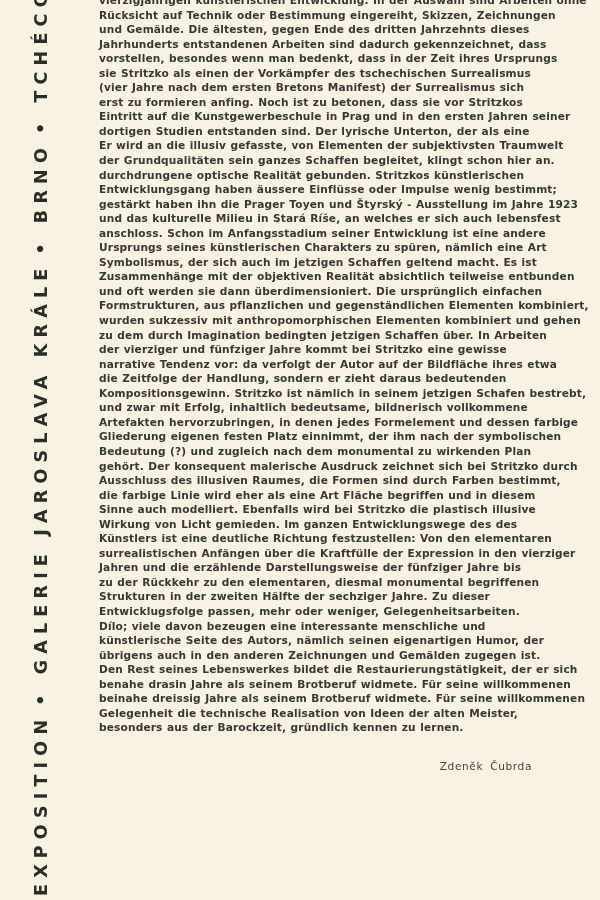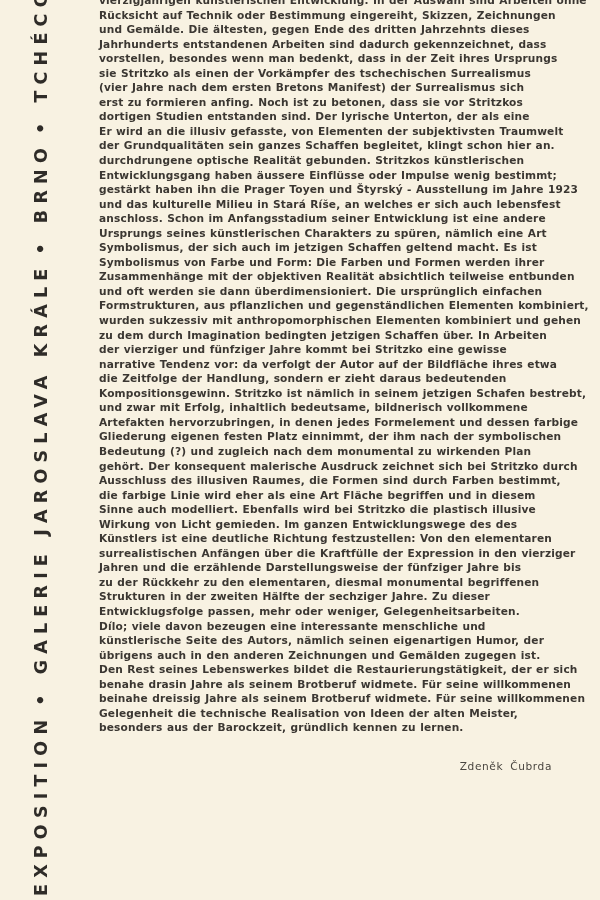--- a/index.html
+++ b/index.html
@@ -45,21 +45,21 @@
     line-height: 14.55px;
     height: 14.55px;
     font-weight: bold;
     white-space: nowrap;
     color: #3b3732;
     letter-spacing: 0.15px;
     word-spacing: 0.5px;
   }
   .signature {
     position: absolute;
-    right: 48px; top: 760px;
+    right: 68px; top: 760px;
     font-size: 10.6px;
     color: #4a4640;
     letter-spacing: 0.6px;
     word-spacing: 3px;
     font-weight: normal;
   }
 </style>
 </head>
 <body>
 
@@ -73,31 +73,31 @@
 
   <div class="body-text">
     <div class="line">vierzigjährigen künstlerischen Entwicklung. In der Auswahl sind Arbeiten ohne</div>
     <div class="line">Rücksicht auf Technik oder Bestimmung eingereiht, Skizzen, Zeichnungen</div>
     <div class="line">und Gemälde. Die ältesten, gegen Ende des dritten Jahrzehnts dieses</div>
     <div class="line">Jahrhunderts entstandenen Arbeiten sind dadurch gekennzeichnet, dass</div>
     <div class="line">vorstellen, besondes wenn man bedenkt, dass in der Zeit ihres Ursprungs</div>
     <div class="line">sie Stritzko als einen der Vorkämpfer des tschechischen Surrealismus</div>
     <div class="line">(vier Jahre nach dem ersten Bretons Manifest) der Surrealismus sich</div>
     <div class="line">erst zu formieren anfing. Noch ist zu betonen, dass sie vor Stritzkos</div>
+    <div class="line">Eintritt auf die Kunstgewerbeschule in Prag und in den ersten Jahren seiner</div>
     <div class="line">dortigen Studien entstanden sind. Der lyrische Unterton, der als eine</div>
     <div class="line">Er wird an die illusiv gefasste, von Elementen der subjektivsten Traumwelt</div>
     <div class="line">der Grundqualitäten sein ganzes Schaffen begleitet, klingt schon hier an.</div>
     <div class="line">durchdrungene optische Realität gebunden. Stritzkos künstlerischen</div>
     <div class="line">Entwicklungsgang haben äussere Einflüsse oder Impulse wenig bestimmt;</div>
     <div class="line">gestärkt haben ihn die Prager Toyen und Štyrský - Ausstellung im Jahre 1923</div>
     <div class="line">und das kulturelle Milieu in Stará Ríše, an welches er sich auch lebensfest</div>
     <div class="line">anschloss. Schon im Anfangsstadium seiner Entwicklung ist eine andere</div>
     <div class="line">Ursprungs seines künstlerischen Charakters zu spüren, nämlich eine Art</div>
     <div class="line">Symbolismus, der sich auch im jetzigen Schaffen geltend macht. Es ist</div>
-    <div class="line">Symbolismus von Farbe und Form: Die Farben und Formen werden ihrer</div>
     <div class="line">Zusammenhänge mit der objektiven Realität absichtlich teilweise entbunden</div>
     <div class="line">und oft werden sie dann überdimensioniert. Die ursprünglich einfachen</div>
     <div class="line">Formstrukturen, aus pflanzlichen und gegenständlichen Elementen kombiniert,</div>
     <div class="line">wurden sukzessiv mit anthropomorphischen Elementen kombiniert und gehen</div>
     <div class="line">zu dem durch Imagination bedingten jetzigen Schaffen über. In Arbeiten</div>
     <div class="line">der vierziger und fünfziger Jahre kommt bei Stritzko eine gewisse</div>
     <div class="line">narrative Tendenz vor: da verfolgt der Autor auf der Bildfläche ihres etwa</div>
     <div class="line">die Zeitfolge der Handlung, sondern er zieht daraus bedeutenden</div>
     <div class="line">Kompositionsgewinn. Stritzko ist nämlich in seinem jetzigen Schafen bestrebt,</div>
     <div class="line">und zwar mit Erfolg, inhaltlich bedeutsame, bildnerisch vollkommene</div>

